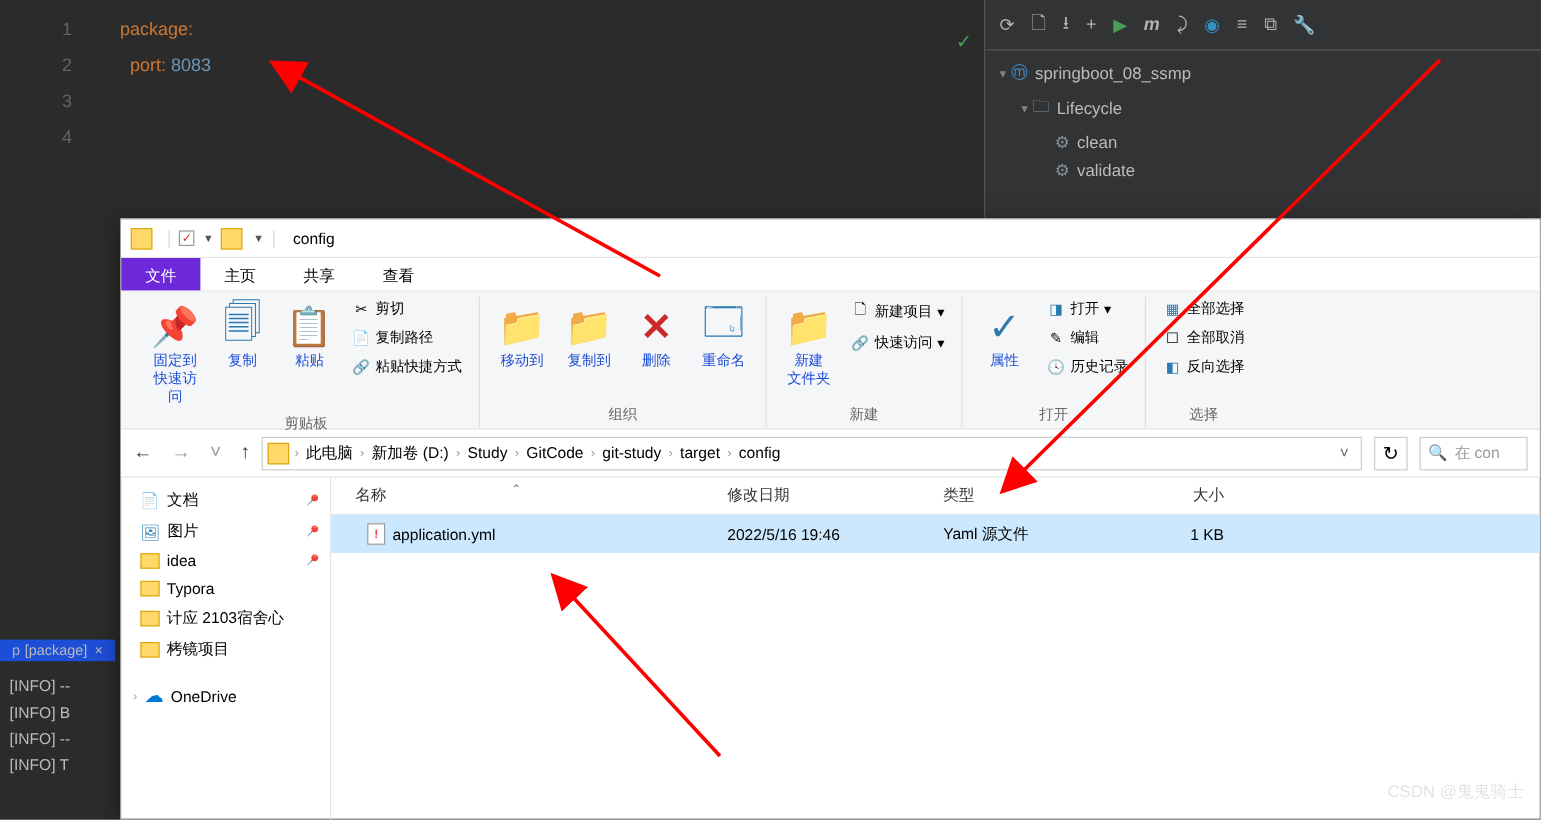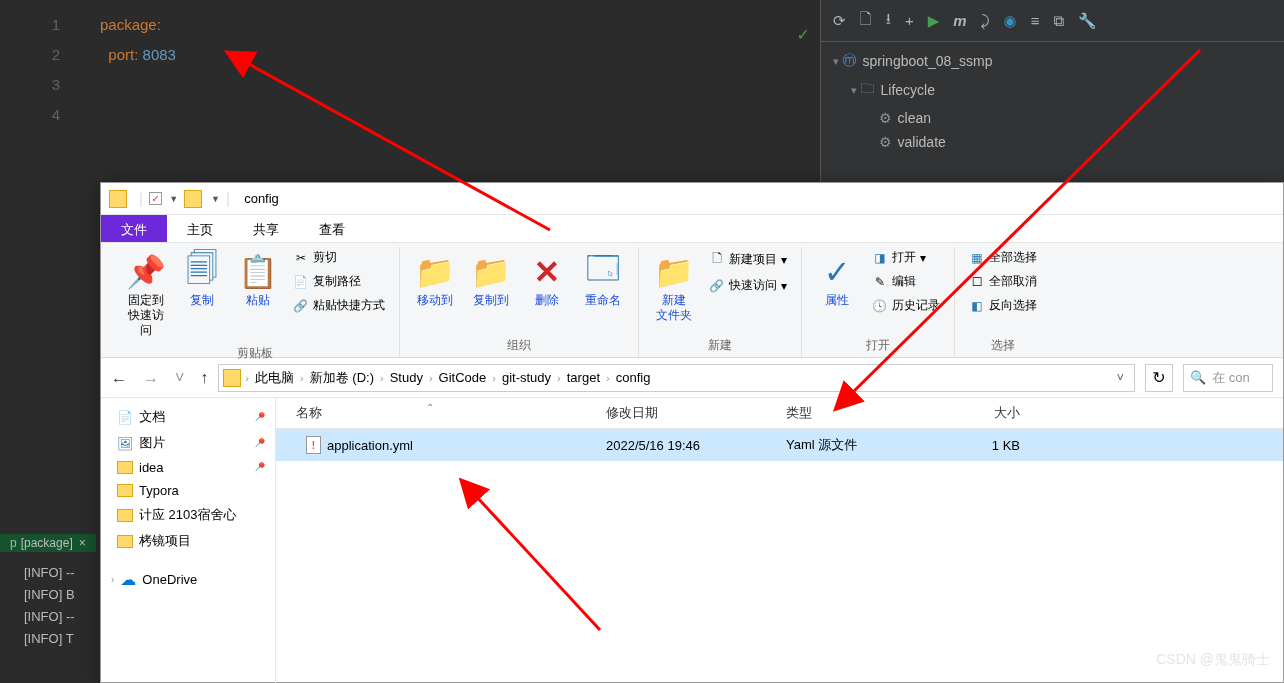--- a/index.html
+++ b/index.html
@@ -25,24 +25,24 @@
     .maven-tree { padding: 6px 0; }
     .maven-item { display: flex; align-items: center; padding: 4px 8px; color: #bbbbbb; font-size: 14px; cursor: pointer; }
     .maven-arrow { color: #808080; margin-right: 4px; font-size: 11px; }
     .maven-icon { margin-right: 6px; font-size: 14px; }
     .maven-icon-m { color: #4a88c7; }
     .maven-icon-folder { color: #87939a; }
     .maven-icon-gear { color: #87939a; }
     
     
     .terminal-area { position: absolute; bottom: 0; left: 0; width: 100px; height: 150px; background: #2b2b2b; }
-    .terminal-tab { background: #14532d; color: #bbbbbb; font-size: 12px; padding: 2px 10px; display: inline-block; position: relative; }
+    .terminal-tab { background: #1d4ed8; color: #bbbbbb; font-size: 12px; padding: 2px 10px; display: inline-block; position: relative; }
     .terminal-tab::after { content: '×'; margin-left: 6px; color: #bbbbbb; }
     .terminal-lines { padding: 10px 0; font-family: "Consolas", monospace; font-size: 13px; color: #bbbbbb; }
-    .terminal-line { line-height: 22px; padding-left: 24px; }
+    .terminal-line { line-height: 22px; padding-left: 8px; }
     
     
     .explorer { position: absolute; top: 182px; left: 100px; width: 1184px; height: 501px; background: #fff; border: 1px solid #999; box-shadow: 0 4px 20px rgba(0,0,0,0.4); }
     
     
     .titlebar { height: 32px; display: flex; align-items: center; padding: 0 8px; background: #fff; border-bottom: 1px solid #e5e5e5; }
     .titlebar-icon { width: 18px; height: 18px; background: #ffd96a; border: 1px solid #dba814; margin-right: 6px; }
     .titlebar-sep { color: #e0e0e0; margin: 0 6px; }
     .titlebar-check { width: 13px; height: 13px; border: 1px solid #999; display: flex; align-items: center; justify-content: center; color: #d23434; font-size: 10px; margin-right: 4px; }
     .titlebar-drop { font-size: 9px; color: #555; margin-left: 3px; }
@@ -54,21 +54,21 @@
     .tab.active { background: #6d28d9; color: #fff; }
     
     
     .ribbon { height: 115px; display: flex; background: #f5f6f7; border-bottom: 1px solid #dadbdc; padding: 4px 10px 0; }
     .ribbon-group { display: flex; flex-direction: column; align-items: center; border-right: 1px solid #e0e0e0; padding: 0 10px; position: relative; }
     .ribbon-group-items { display: flex; align-items: flex-start; gap: 6px; flex: 1; }
     .ribbon-group-label { font-size: 12px; color: #666; padding: 3px 0; }
     .ribbon-btn-large { display: flex; flex-direction: column; align-items: center; padding: 4px; cursor: pointer; width: 50px; }
     .ribbon-btn-large .ribbon-icon { font-size: 32px; height: 42px; display: flex; align-items: center; }
     .ribbon-btn-large .ribbon-label { font-size: 12px; line-height: 15px; text-align: center; color: #1d4ed8; }
-    .ribbon-btn-large.disabled .ribbon-label { color: #000000; }
+    .ribbon-btn-large.disabled .ribbon-label { color: #1d4ed8; }
     .ribbon-small-list { display: flex; flex-direction: column; gap: 3px; }
     .ribbon-btn-small { display: flex; align-items: center; gap: 4px; font-size: 12px; padding: 2px 4px; cursor: pointer; white-space: nowrap; }
     .ribbon-btn-small .small-icon { width: 16px; display: flex; justify-content: center; }
     
     
     .addressbar { height: 40px; display: flex; align-items: center; padding: 0 10px; background: #fff; border-bottom: 1px solid #e5e5e5; gap: 10px; }
     .nav-arrows { display: flex; gap: 16px; color: #999; }
     .nav-arrow { cursor: pointer; font-size: 16px; }
     .nav-arrow.enabled { color: #333; }
     .breadcrumb { flex: 1; display: flex; align-items: center; border: 1px solid #ccc; height: 28px; padding: 0 4px; font-size: 13px; }

